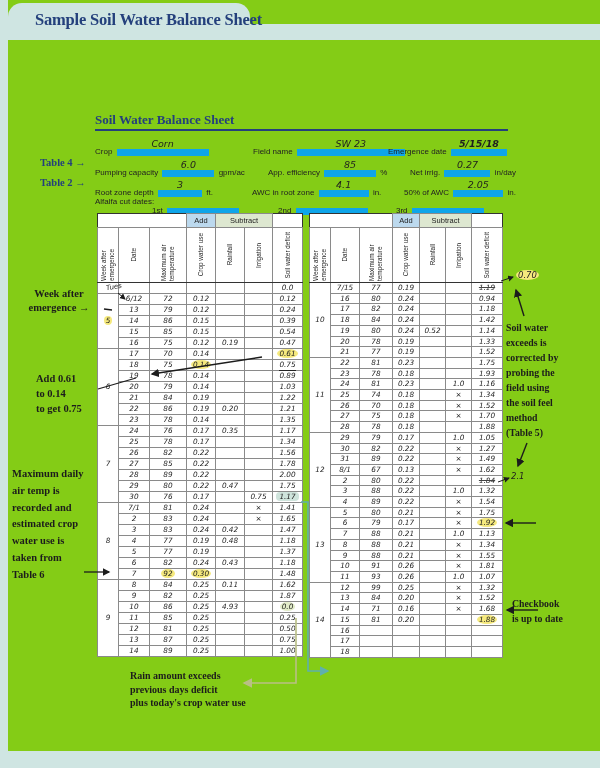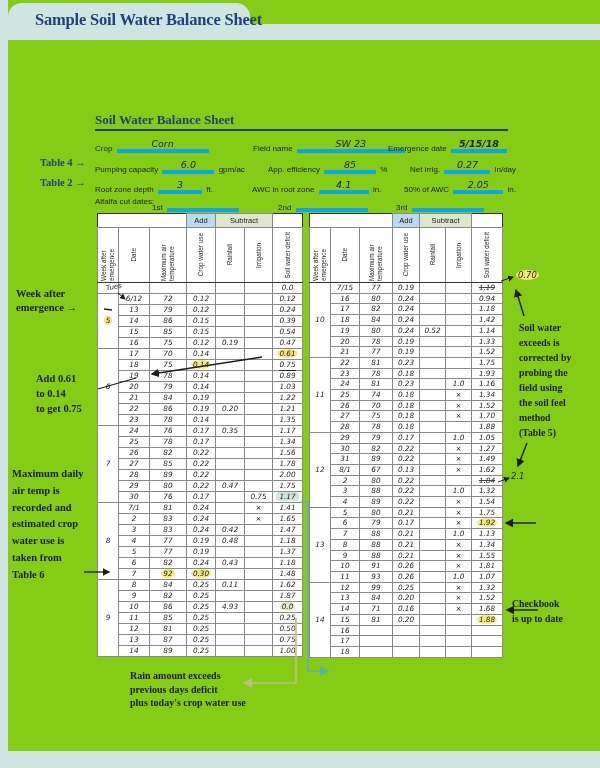--- a/index.html
+++ b/index.html
@@ -11,21 +11,21 @@
   .band-bottom{position:absolute;left:0;top:751px;width:600px;height:17px;background:#cfe5e2;}
   .title-tab{position:absolute;left:8px;top:3px;width:242px;height:37px;background:#cfe5e2;
              border-radius:14px 14px 0 0;}
   .banner-title{position:absolute;left:35px;top:10px;font-family:"Liberation Serif",serif;
                 font-weight:bold;font-size:16.5px;letter-spacing:-.2px;color:#24407c;}
   
   .form-title{position:absolute;left:95px;top:112px;font-family:"Liberation Serif",serif;
               font-weight:bold;font-size:13px;color:#24407c;}
   .form-rule{position:absolute;left:95px;top:129px;width:413px;height:2px;background:#24407c;}
   .f{position:absolute;font-size:8px;color:#222;white-space:nowrap;}
-  .blank{display:inline-block;border-bottom:4px solid #0ea5e9;text-align:center;height:11px;
+  .blank{display:inline-block;border-bottom:7px solid #0ea5e9;text-align:center;height:11px;
          vertical-align:bottom;margin:0 2px;}
   .hw{font-family:"DejaVu Sans",sans-serif;font-style:italic;color:#1f1f1f;}
   .fval{font-size:9.5px;}
   .tbl-lbl{position:absolute;font-family:"Liberation Serif",serif;font-weight:bold;
            font-size:10.5px;color:#24407c;white-space:nowrap;}
   
   .tblhost{position:absolute;}
   table.wb{border-collapse:collapse;table-layout:fixed;border:1.5px solid #333;background:#fff;}
   .wb th,.wb td{border:1px solid #8a8a8a;padding:0;margin:0;}
   .wb td{height:10px;line-height:10px;text-align:center;font-size:7.3px;overflow:visible;white-space:nowrap;}
@@ -783,21 +783,21 @@
             <td><span class="hw"></span></td>
           </tr>
         </tbody>
       </table>
     </div>
 
   <span class="note-hw" style="left:106px;top:283px;font-size:7px;transform:rotate(-10deg);">Tues</span>
   <span class="note-hw mk-yellow" style="left:516px;top:270px;font-size:8.5px;">0.70</span>
   <span class="note-hw" style="left:511px;top:471px;font-size:8.5px;">2.1</span>
 
-  <div class="ann" style="left:16px;top:287px;width:86px;text-align:left;font-size:10.5px;line-height:14px;">
+  <div class="ann" style="left:16px;top:287px;width:86px;text-align:center;font-size:10.5px;line-height:14px;">
     <div>Week after</div>
     <div>emergence →</div>
   </div>
   <div class="ann" style="left:36px;top:371px;font-size:10.5px;line-height:15px;">
     <div>Add 0.61</div>
     <div>to 0.14</div>
     <div>to get 0.75</div>
   </div>
   <div class="ann" style="left:12px;top:466px;font-size:10.5px;line-height:16.8px;">
     <div>Maximum daily</div>
@@ -808,21 +808,21 @@
     <div>taken from</div>
     <div>Table 6</div>
   </div>
 
   <div class="ann" style="left:130px;top:669px;font-size:10px;line-height:13.5px;">
     <div>Rain amount exceeds</div>
     <div>previous days deficit</div>
     <div>plus today's crop water use</div>
   </div>
 
-  <div class="ann" style="left:519px;top:320px;font-size:9.8px;line-height:15px;">
+  <div class="ann" style="left:506px;top:320px;font-size:9.8px;line-height:15px;">
     <div>Soil water</div>
     <div>exceeds is</div>
     <div>corrected by</div>
     <div>probing the</div>
     <div>field using</div>
     <div>the soil feel</div>
     <div>method</div>
     <div>(Table 5)</div>
   </div>
   <div class="ann" style="left:512px;top:597px;font-size:9.8px;line-height:14.5px;">

